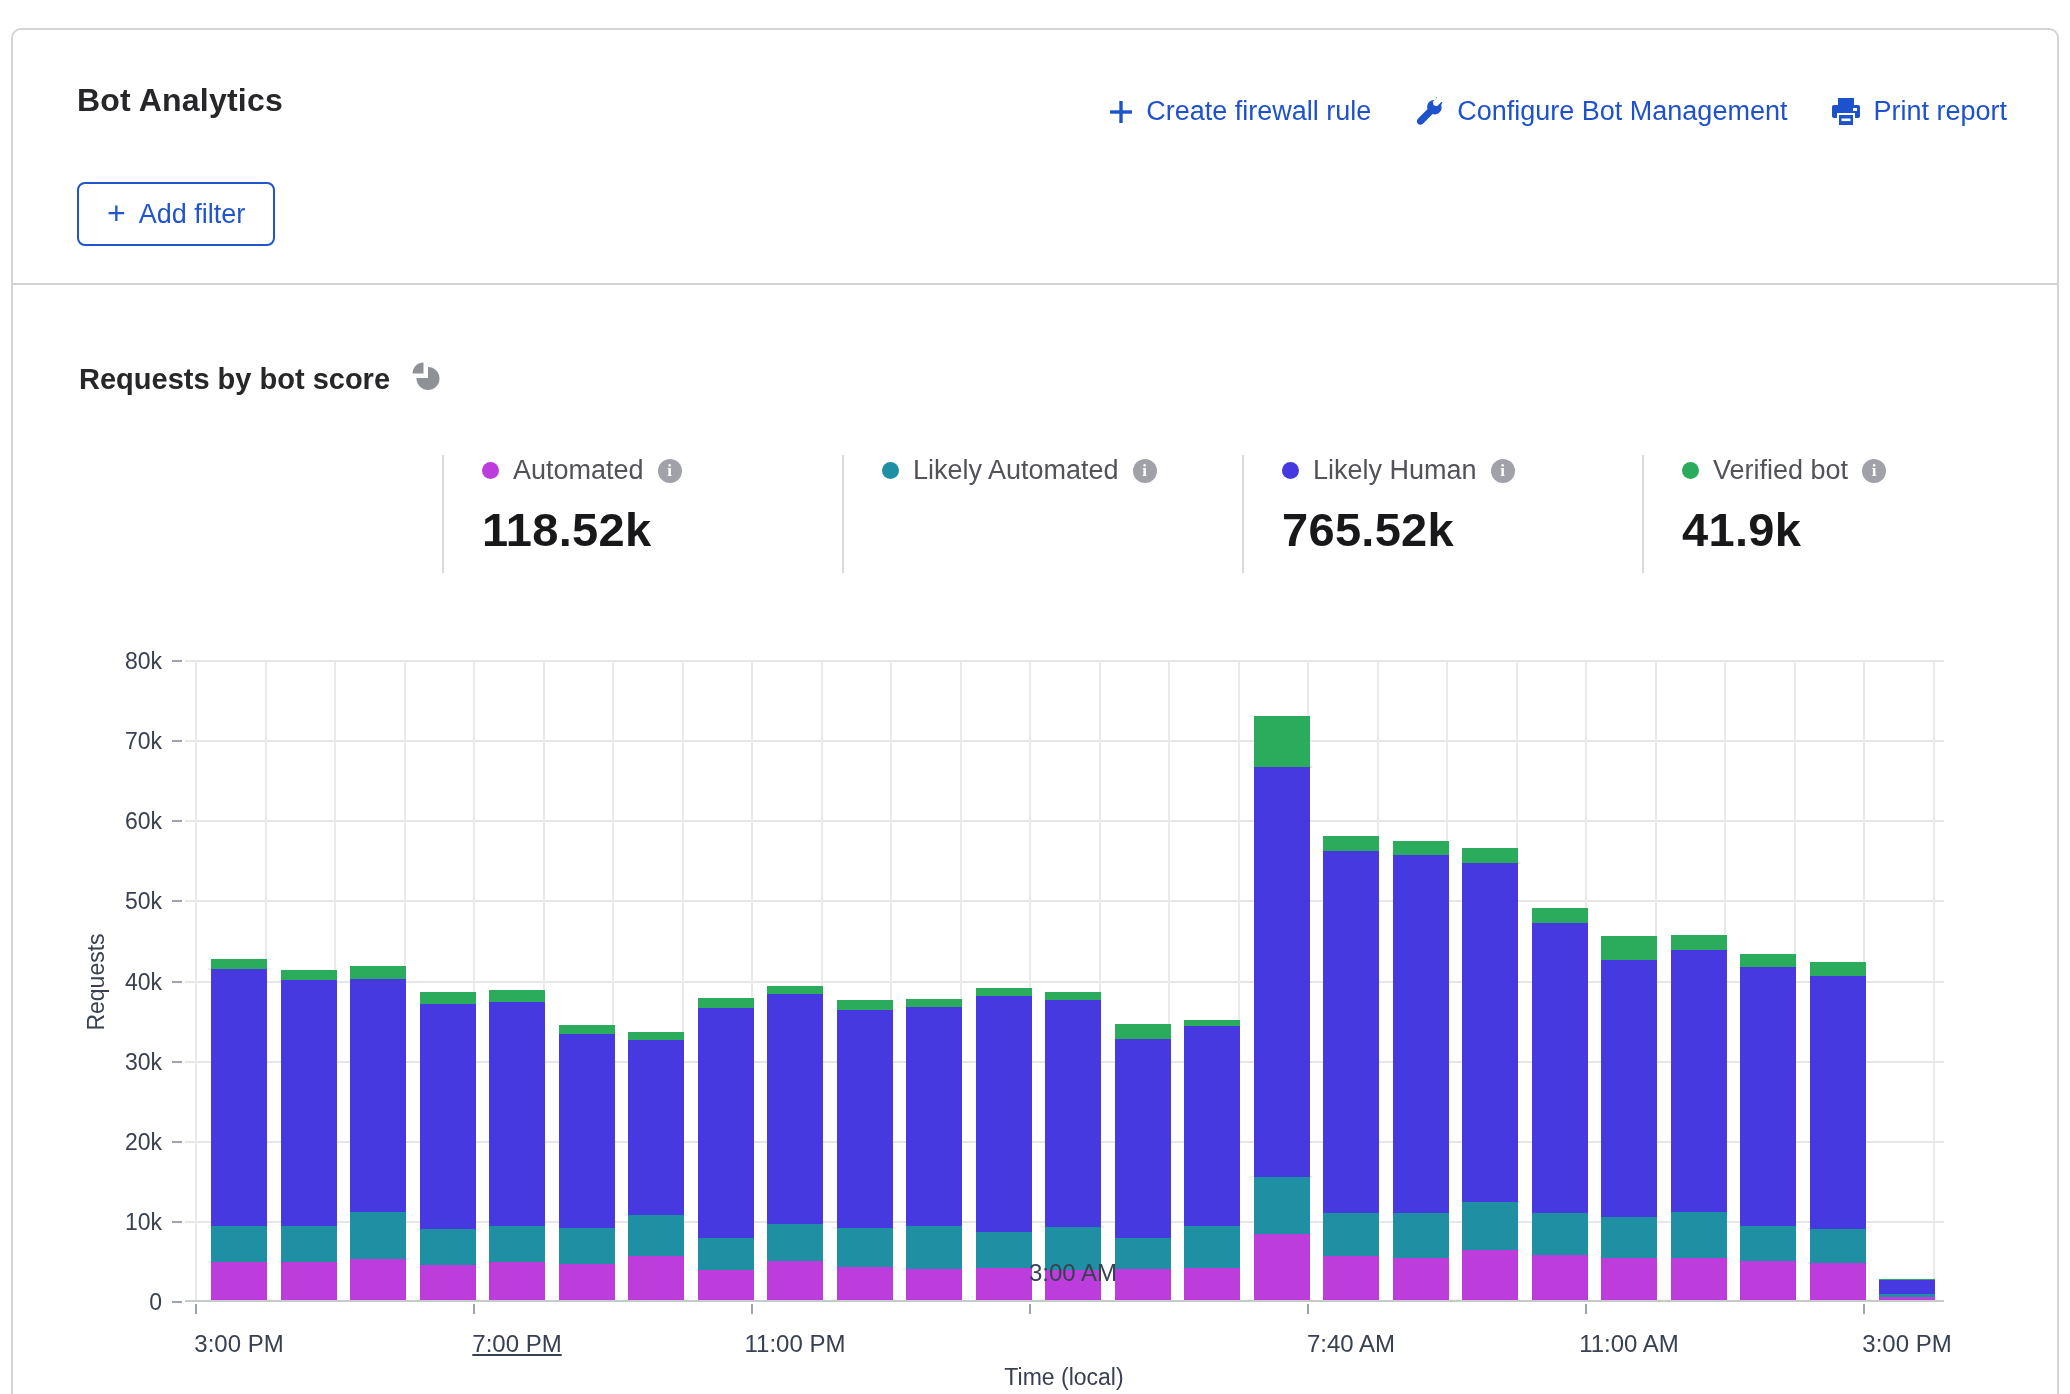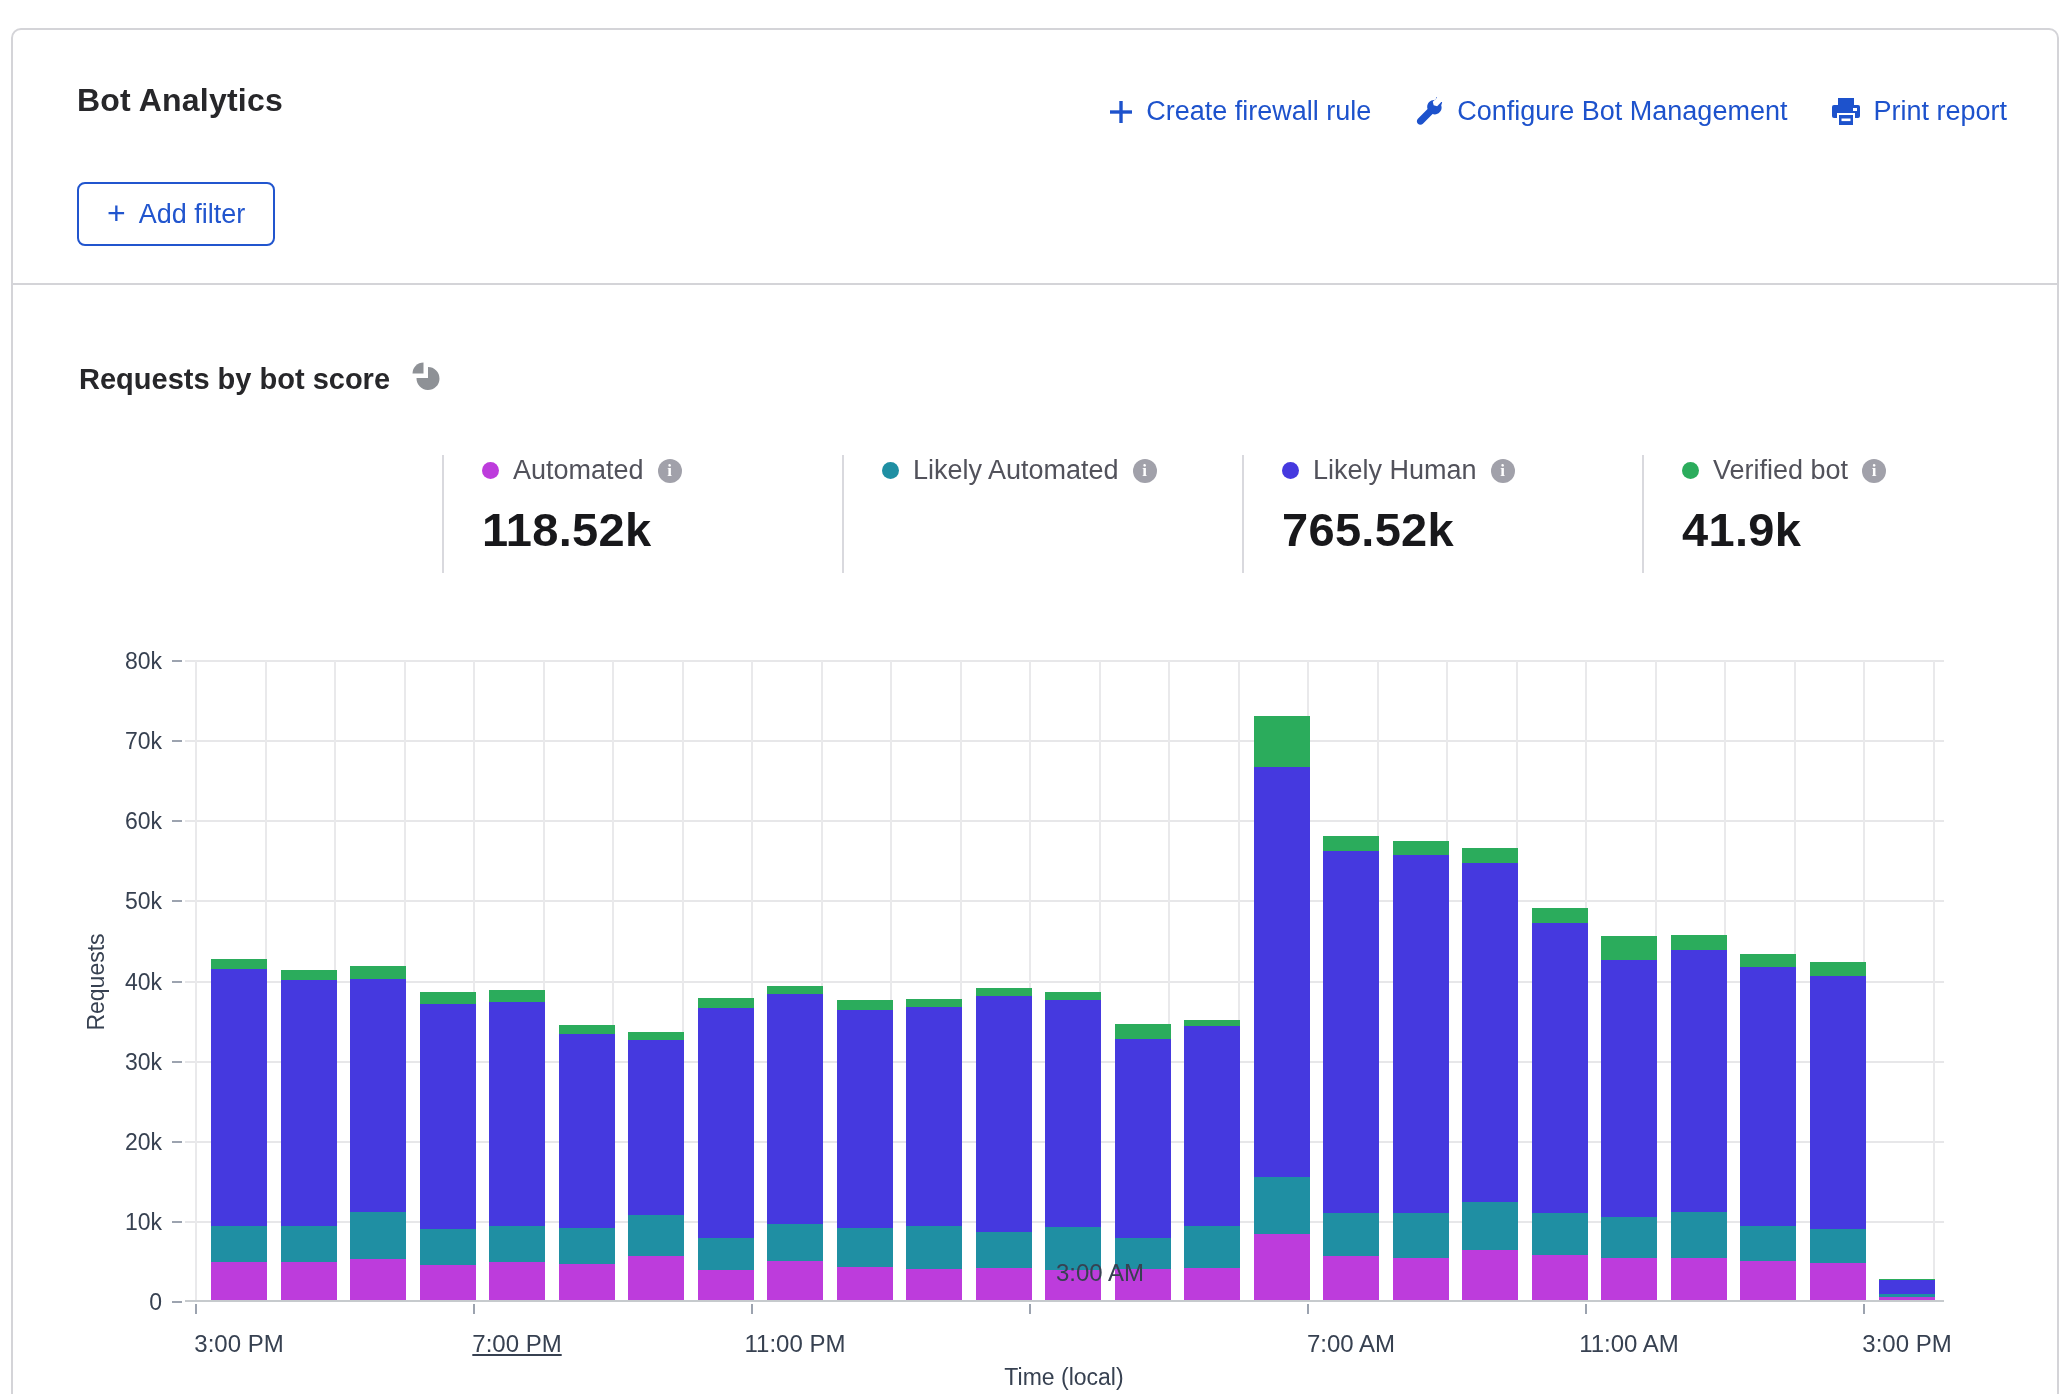--- a/index.html
+++ b/index.html
@@ -363,22 +363,22 @@
       <div class="ytick-mark" style="left: 172px; top: 740.125px;"></div>
       <div class="ytick-label" style="left: 62px; top: 648px;">80k</div>
       <div class="ytick-mark" style="left: 172px; top: 660px;"></div>
       <div class="xtick-mark" style="left: 195px; top: 1304px;"></div>
       <div class="xtick-label" style="left: 239px; top: 1330px;">3:00 PM</div>
       <div class="xtick-mark" style="left: 473px; top: 1304px;"></div>
       <div class="xtick-label" style="left: 517px; top: 1330px; text-decoration: underline;">7:00 PM</div>
       <div class="xtick-mark" style="left: 751px; top: 1304px;"></div>
       <div class="xtick-label" style="left: 795px; top: 1330px;">11:00 PM</div>
       <div class="xtick-mark" style="left: 1029px; top: 1304px;"></div>
-      <div class="xtick-label" style="left: 1073px; top: 1259px; margin-left: 27px;">3:00 AM</div>
+      <div class="xtick-label" style="left: 1073px; top: 1259px;">3:00 AM</div>
       <div class="xtick-mark" style="left: 1307px; top: 1304px;"></div>
-      <div class="xtick-label" style="left: 1351px; top: 1330px;">7:00 AM</div>
+      <div class="xtick-label" style="left: 1351px; top: 1330px;">7:40 AM</div>
       <div class="xtick-mark" style="left: 1585px; top: 1304px;"></div>
       <div class="xtick-label" style="left: 1629px; top: 1330px;">11:00 AM</div>
       <div class="xtick-mark" style="left: 1863px; top: 1304px;"></div>
       <div class="xtick-label" style="left: 1907px; top: 1330px;">3:00 PM</div>
     </div>
   <div class="axis-title" id="x-axis-title">Time (local)</div>
 </div>
 
 </body></html>

